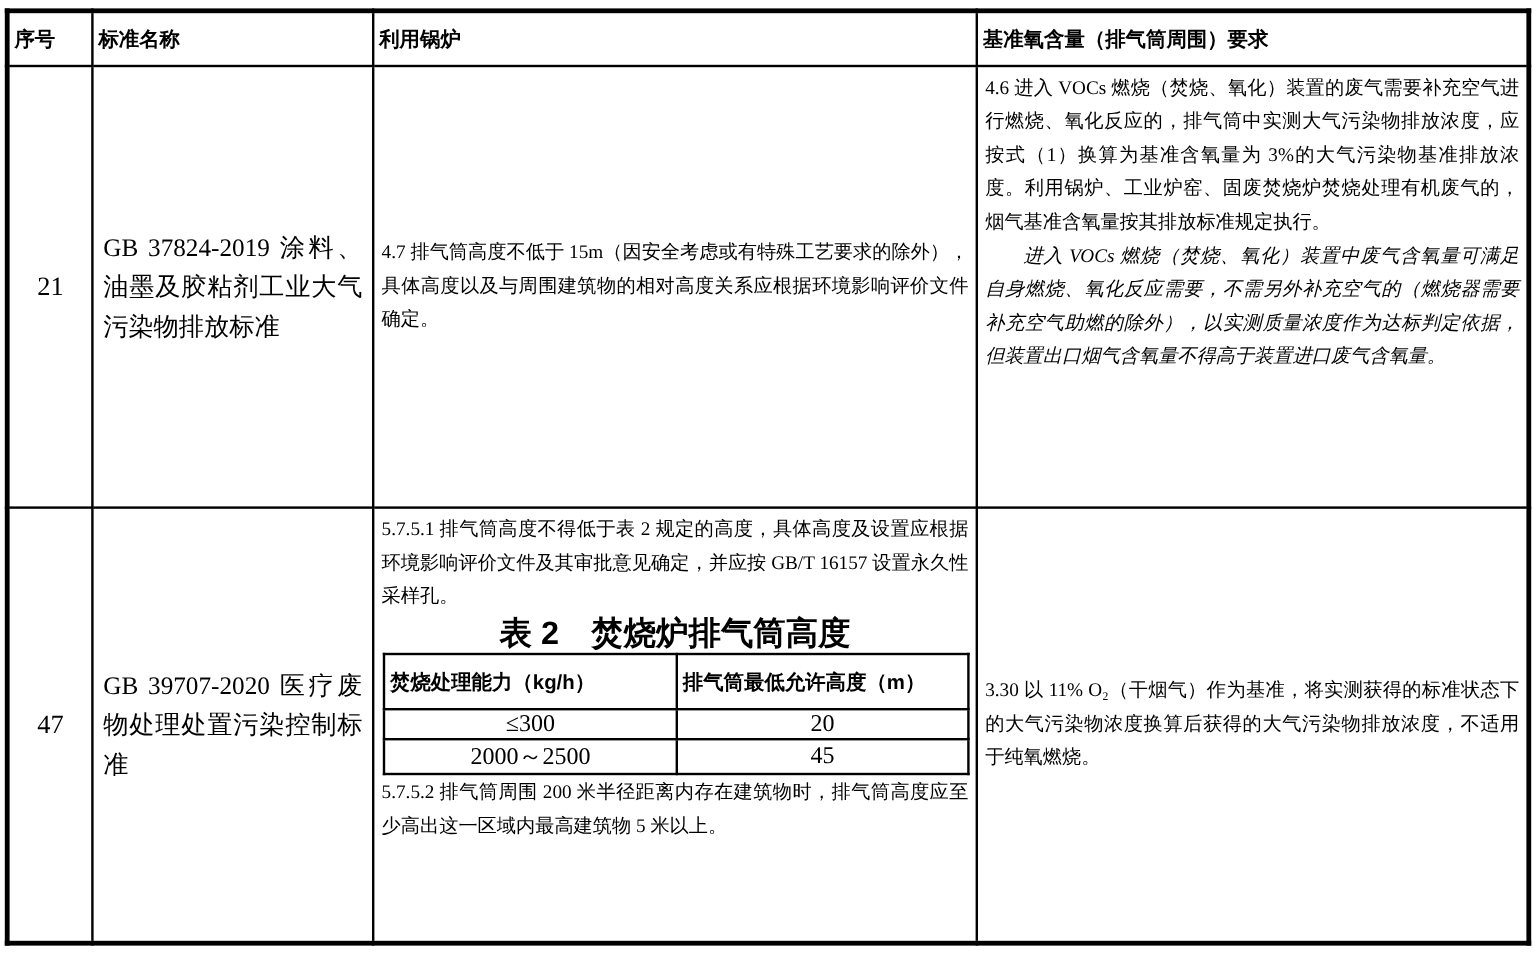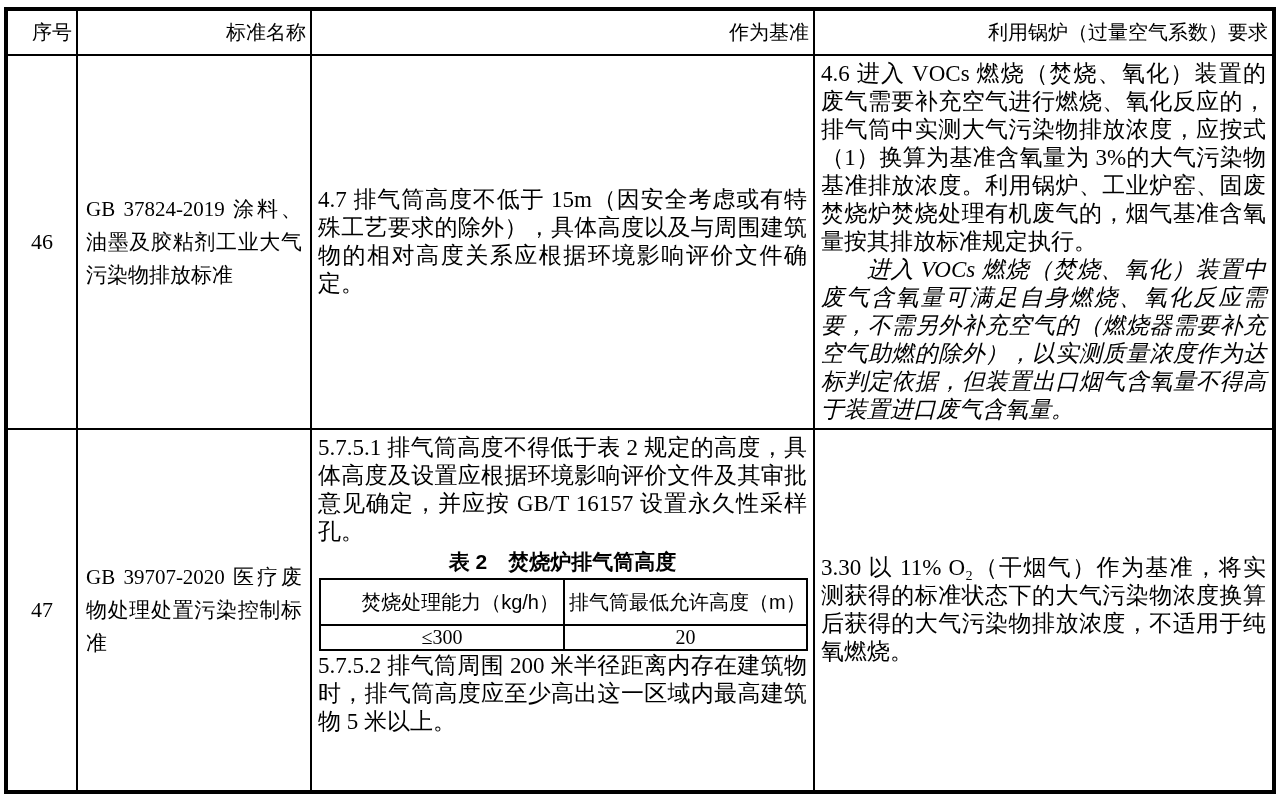--- a/index.html
+++ b/index.html
@@ -28,57 +28,57 @@
   table.main > thead > tr > th,
   table.main > tbody > tr > td {
     border: 2px solid #000000;
     vertical-align: middle;
   }
 
   
   table.main thead th {
     height: 46px;
     font-family: "Liberation Sans", "DejaVu Sans", sans-serif;
-    font-weight: normal;
-    font-size: 20px;
-    text-align: right;
+    font-weight: bold;
+    font-size: 17px;
+    text-align: left;
     padding: 2px 4px;
     white-space: nowrap;
   }
 
   
   td.c-no {
     text-align: center;
     font-size: 22px;
     font-family: "Liberation Serif", "DejaVu Serif", serif;
   }
   td.c-name { padding: 4px 8px; }
   td.c-name .txt {
     font-size: 21px;
     line-height: 33px;
     text-align: justify;
   }
   td.c-height, td.c-oxy { padding: 4px 6px; }
   .para {
-    font-size: 23px;
+    font-size: 16px;
     line-height: 28px;
     text-align: justify;
     text-justify: inter-ideograph;
   }
   .para.indent { text-indent: 2em; font-style: italic; }
   td.vtop { vertical-align: top !important; }
 
   tr.r46 { height: 368px; }
   tr.r47 { height: 363px; }
 
   
   .inner-caption {
     font-family: "Liberation Sans", "DejaVu Sans", sans-serif;
     font-weight: bold;
-    font-size: 21px;
+    font-size: 27px;
     text-align: center;
     line-height: 30px;
     margin-top: 1px;
   }
   table.inner {
     border-collapse: collapse;
     table-layout: fixed;
     width: 487px;
     margin: 1px 0 1px 1px;
     border-radius: 29px;
@@ -109,27 +109,27 @@
     <colgroup>
       <col style="width:71px">
       <col style="width:234px">
       <col style="width:503px">
       <col style="width:460px">
     </colgroup>
     <thead>
       <tr>
         <th>序号</th>
         <th>标准名称</th>
-        <th>作为基准</th>
-        <th>利用锅炉（过量空气系数）要求</th>
+        <th>利用锅炉</th>
+        <th>基准氧含量（排气筒周围）要求</th>
       </tr>
     </thead>
     <tbody>
       <tr class="r46">
-        <td class="c-no">46</td>
+        <td class="c-no">21</td>
         <td class="c-name">
           <div class="txt">GB 37824-2019 涂料、油墨及胶粘剂工业大气污染物排放标准</div>
         </td>
         <td class="c-height">
           <div class="para">4.7 排气筒高度不低于 15m（因安全考虑或有特殊工艺要求的除外），具体高度以及与周围建筑物的相对高度关系应根据环境影响评价文件确定。</div>
         </td>
         <td class="c-oxy vtop">
           <div class="para">4.6 进入 VOCs 燃烧（焚烧、氧化）装置的废气需要补充空气进行燃烧、氧化反应的，排气筒中实测大气污染物排放浓度，应按式（1）换算为基准含氧量为 3%的大气污染物基准排放浓度。利用锅炉、工业炉窑、固废焚烧炉焚烧处理有机废气的，烟气基准含氧量按其排放标准规定执行。</div>
           <div class="para indent">进入 VOCs 燃烧（焚烧、氧化）装置中废气含氧量可满足自身燃烧、氧化反应需要，不需另外补充空气的（燃烧器需要补充空气助燃的除外），以实测质量浓度作为达标判定依据，但装置出口烟气含氧量不得高于装置进口废气含氧量。</div>
         </td>
@@ -151,20 +151,24 @@
               <tr>
                 <th>焚烧处理能力（kg/h）</th>
                 <th>排气筒最低允许高度（m）</th>
               </tr>
             </thead>
             <tbody>
               <tr>
                 <td>≤300</td>
                 <td>20</td>
               </tr>
+              <tr>
+                <td>2000～2500</td>
+                <td>45</td>
+              </tr>
             </tbody>
           </table>
           <div class="para">5.7.5.2 排气筒周围 200 米半径距离内存在建筑物时，排气筒高度应至少高出这一区域内最高建筑物 5 米以上。</div>
         </td>
         <td class="c-oxy">
           <div class="para">3.30 以 11% O₂（干烟气）作为基准，将实测获得的标准状态下的大气污染物浓度换算后获得的大气污染物排放浓度，不适用于纯氧燃烧。</div>
         </td>
       </tr>
     </tbody>
   </table>

